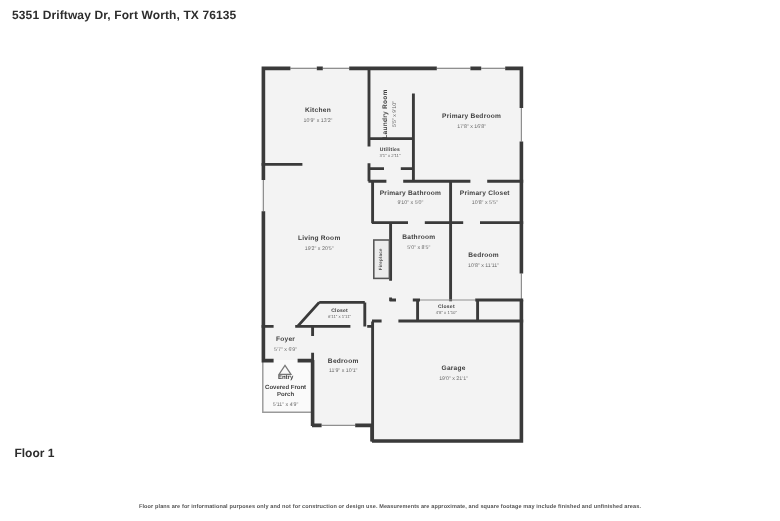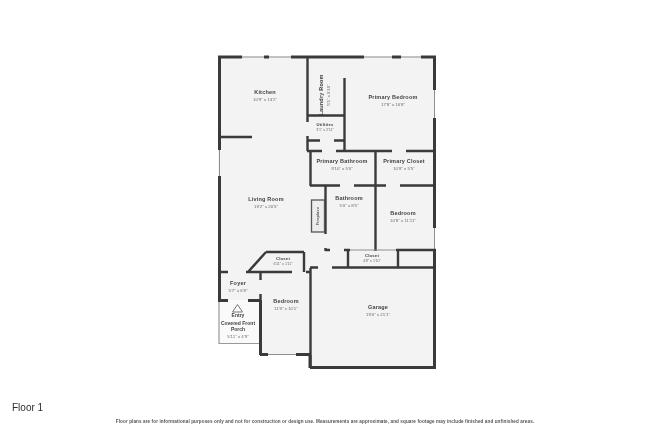--- a/index.html
+++ b/index.html
@@ -1,19 +1,19 @@
 <!DOCTYPE html>
 <html><head>
 <meta charset="utf-8">
 <style>
   html,body{margin:0;padding:0;background:#fff;}
   .page{position:relative;width:650px;height:434px;background:#ffffff;overflow:hidden;
         font-family:"Liberation Sans", sans-serif;}
   .title{position:absolute;left:10px;top:8px;font-size:10px;font-weight:bold;color:#2d2d2d;letter-spacing:.1px;}
-  .floor-label{position:absolute;left:12px;top:402px;font-size:10px;font-weight:normal;color:#2d2d2d;}
+  .floor-label{position:absolute;left:12px;top:373px;font-size:10px;font-weight:bold;color:#2d2d2d;}
   .disclaimer{position:absolute;left:0;top:419px;width:100%;text-align:center;font-size:4.6px;
               font-weight:bold;color:#555;letter-spacing:.1px;}
   .plan-svg{position:absolute;left:0;top:0;}
   .room{position:absolute;transform:translate(-50%,-50%);text-align:center;white-space:nowrap;
         color:#3f3f3f;line-height:1.25;}
   .room .rname{font-size:5.5px;font-weight:bold;letter-spacing:.2px;}
   .room .rdims{font-size:4.4px;color:#6a6a6a;margin-top:1px;}
   .room.small .rname{font-size:4.2px;}
   .room.small .rdims{font-size:3.6px;}
   .room.rot{transform:translate(-50%,-50%) rotate(-90deg);}
@@ -23,20 +23,21 @@
                text-align:center;color:#3f3f3f;line-height:1.3;}
   .entry-block .entry-label{font-size:5px;font-weight:bold;}
   .entry-block .porch-name{font-size:5px;font-weight:bold;width:36px;margin:1px auto 0;white-space:normal;}
   .entry-block .porch-dims{font-size:4.4px;color:#6a6a6a;margin-top:1px;}
 </style>
 </head>
 <body>
 
 <div class="page">
 
+  <div class="title">5351 Driftway Dr, Fort Worth, TX 76135</div>
 
   <svg class="plan-svg" width="650" height="434" viewBox="0 0 650 434">
 
     <path d="M218,56 H435 V369 H310 V355 H260 V300 H218 Z" fill="#f3f3f3"></path>
 
     <rect x="219" y="300" width="41" height="44" fill="#fafafa" stroke="none"></rect>
     <path d="M219,300 V343.5 H260" fill="none" stroke="#9a9a9a" stroke-width="1.2"></path>
 
     <path d="M242,57 H264 M269,57 H291 M364,57 H392 M401,57 H421
              M434.5,90 V118 M434.5,228 V250

